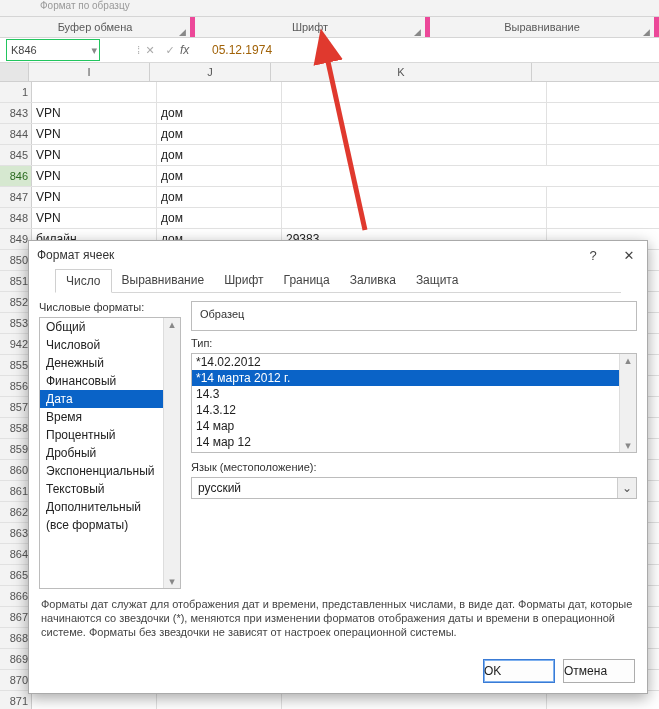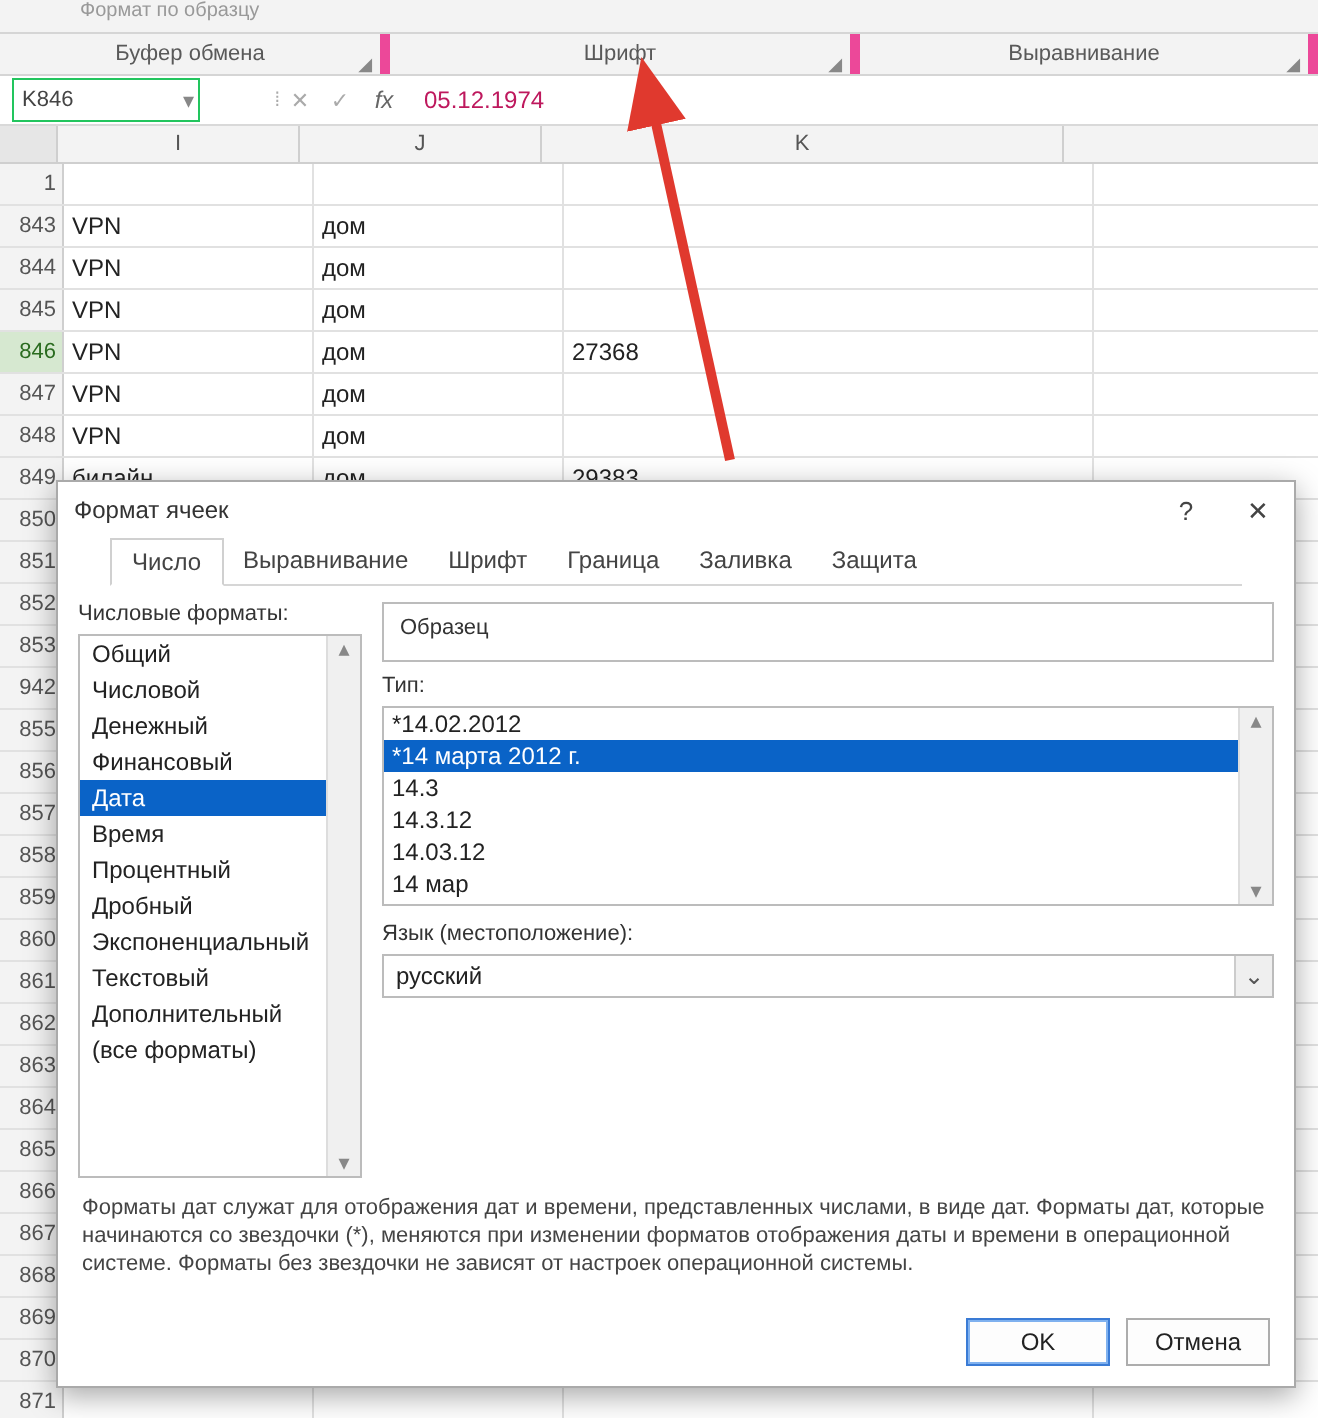--- a/index.html
+++ b/index.html
@@ -4,22 +4,22 @@
 <style>
 html,body{margin:0;padding:0;font-family:"Segoe UI",Tahoma,sans-serif;font-size:11px;color:#444;background:#fff;width:659px;height:709px;overflow:hidden;position:relative}
 .ribbon-row{display:flex;height:20px;border-bottom:1px solid #d5d5d5;background:#f3f3f3;color:#595959}
 .ribbon-group{display:flex;align-items:center;justify-content:center;border-right:5px solid #ec4899;position:relative;font-size:11px}
 .ribbon-launcher{font-size:9px;color:#888;position:absolute;right:4px;bottom:0}
 .namebox-row{display:flex;align-items:center;height:24px;border-bottom:1px solid #d9d9d9;background:#fff}
 .name-box{width:88px;border:1px solid #22c55e;height:20px;margin:2px 0 2px 6px;display:flex;align-items:center;padding-left:4px;font-size:11px;background:#fff}
 .name-box .dd{margin-left:auto;margin-right:2px;color:#888}
 .fb-sep{width:40px;display:flex;align-items:center;justify-content:flex-end;color:#aaa;font-size:10px}
 .fb-btn{width:20px;text-align:center;color:#aaa}
-.fx{width:24px;font-style:italic;text-align:center;color:#666;font-size:12px}
-.formula-bar{flex:1;padding-left:8px;color:#be185d;font-size:12px}
+.fx{width:24px;font-style:italic;text-align:left;color:#666;font-size:12px}
+.formula-bar{flex:1;padding-left:8px;color:#a16207;font-size:12px}
 .columns-header{display:flex;height:18px;background:#f3f3f3;border-bottom:1px solid #cfcfcf}
 .ch-rownum{width:28px;border-right:1px solid #cfcfcf;background:#e6e6e6}
 .ch{border-right:1px solid #cfcfcf;display:flex;align-items:center;justify-content:center;color:#555}
 .s-row{display:flex;height:20px;border-bottom:1px solid #e1e1e1}
 .s-rownum{width:28px;border-right:1px solid #cfcfcf;background:#f3f3f3;display:flex;align-items:center;justify-content:flex-end;padding-right:3px;color:#555;font-size:11px}
 .s-cell{border-right:1px solid #e1e1e1;padding-left:4px;display:flex;align-items:center;font-size:12px;color:#222}
 .s-rownum.sel{background:#d6e8d0;color:#2a6b1f}
 
 .dialog{position:absolute;left:28px;top:240px;width:618px;height:452px;background:#fff;border:1px solid #aaa;box-shadow:0 4px 14px rgba(0,0,0,.35)}
 .dlg-title{height:28px;display:flex;align-items:center;padding-left:8px;font-size:12px;color:#333}
@@ -38,21 +38,21 @@
 .sample-box{border:1px solid #bcbcbc;padding:6px 0 10px 8px;margin-bottom:6px}
 .sample-lbl{font-size:11px;color:#333}
 .sample-val{font-size:12px;color:#222;margin-top:6px}
 .type-list{height:98px;border:1px solid #bcbcbc;overflow:hidden;position:relative;background:#fff}
 .type-item{padding:1px 4px;font-size:12px;color:#222}
 .type-item.sel{background:#0a63c7;color:#fff}
 .lang-dd{border:1px solid #bcbcbc;height:20px;display:flex;align-items:center;padding-left:6px;position:relative;color:#222;font-size:12px}
 .lang-dd .dd{position:absolute;right:0;top:0;bottom:0;width:18px;border-left:1px solid #ccc;display:flex;align-items:center;justify-content:center;background:#efefef;color:#555}
 .desc{padding:8px 12px 0 12px;font-size:11px;color:#444;line-height:14px}
 .dlg-buttons{position:absolute;right:12px;bottom:10px;display:flex;gap:8px}
-.btn{min-width:70px;height:22px;border:1px solid #adadad;background:#fdfdfd;display:flex;align-items:center;justify-content:center;font-size:12px;color:#222}
+.btn{min-width:70px;height:22px;border:1px solid #adadad;background:#fdfdfd;display:flex;align-items:center;font-size:12px;color:#222}
 .btn.primary{border:1px solid #3a7bd5;box-shadow:inset 0 0 0 1px #7fb1ef}
 .arrow{position:absolute;pointer-events:none}
 .arrow svg{overflow:visible}
 </style>
 </head>
 <body>
 
 <div class="ribbon-row" style="height:16px;background:#f3f3f3;color:#999;font-size:10px;padding-left:40px">
   <span>Формат по образцу</span>
 </div>
@@ -118,21 +118,20 @@
     <div class="s-row">
       <div class="s-rownum">845</div>
       <div class="s-cell" style="width: 120px;">VPN</div>
       <div class="s-cell" style="width: 120px;">дом</div>
       <div class="s-cell" style="width: 260px;"></div>
     </div>
     <div class="s-row">
       <div class="s-rownum sel">846</div>
       <div class="s-cell" style="width: 120px;">VPN</div>
       <div class="s-cell" style="width: 120px;">дом</div>
-      <div class="s-cell" style="width: 260px;">27368</div>
     </div>
     <div class="s-row">
       <div class="s-rownum">847</div>
       <div class="s-cell" style="width: 120px;">VPN</div>
       <div class="s-cell" style="width: 120px;">дом</div>
       <div class="s-cell" style="width: 260px;"></div>
     </div>
     <div class="s-row">
       <div class="s-rownum">848</div>
       <div class="s-cell" style="width: 120px;">VPN</div>
@@ -330,21 +329,20 @@
     <div class="right-pane">
       <div class="sample-box">
         <div class="sample-lbl">Образец</div>
       </div>
       <div class="lbl">Тип:</div>
       <div class="type-list" id="types">
         <div class="type-item">*14.02.2012</div>
           <div class="type-item sel">*14 марта 2012 г.</div>
           <div class="type-item">14.3</div>
           <div class="type-item">14.3.12</div>
-          <div class="type-item">14.03.12</div>
           <div class="type-item">14 мар</div>
           <div class="type-item">14 мар 12</div>
           <div class="cat-sb">
             <span>▴</span>
             <span>▾</span>
           </div>
       </div>
       <div class="lbl" style="margin-top:8px">Язык (местоположение):</div>
       <div class="lang-dd">
         <span>русский</span>

